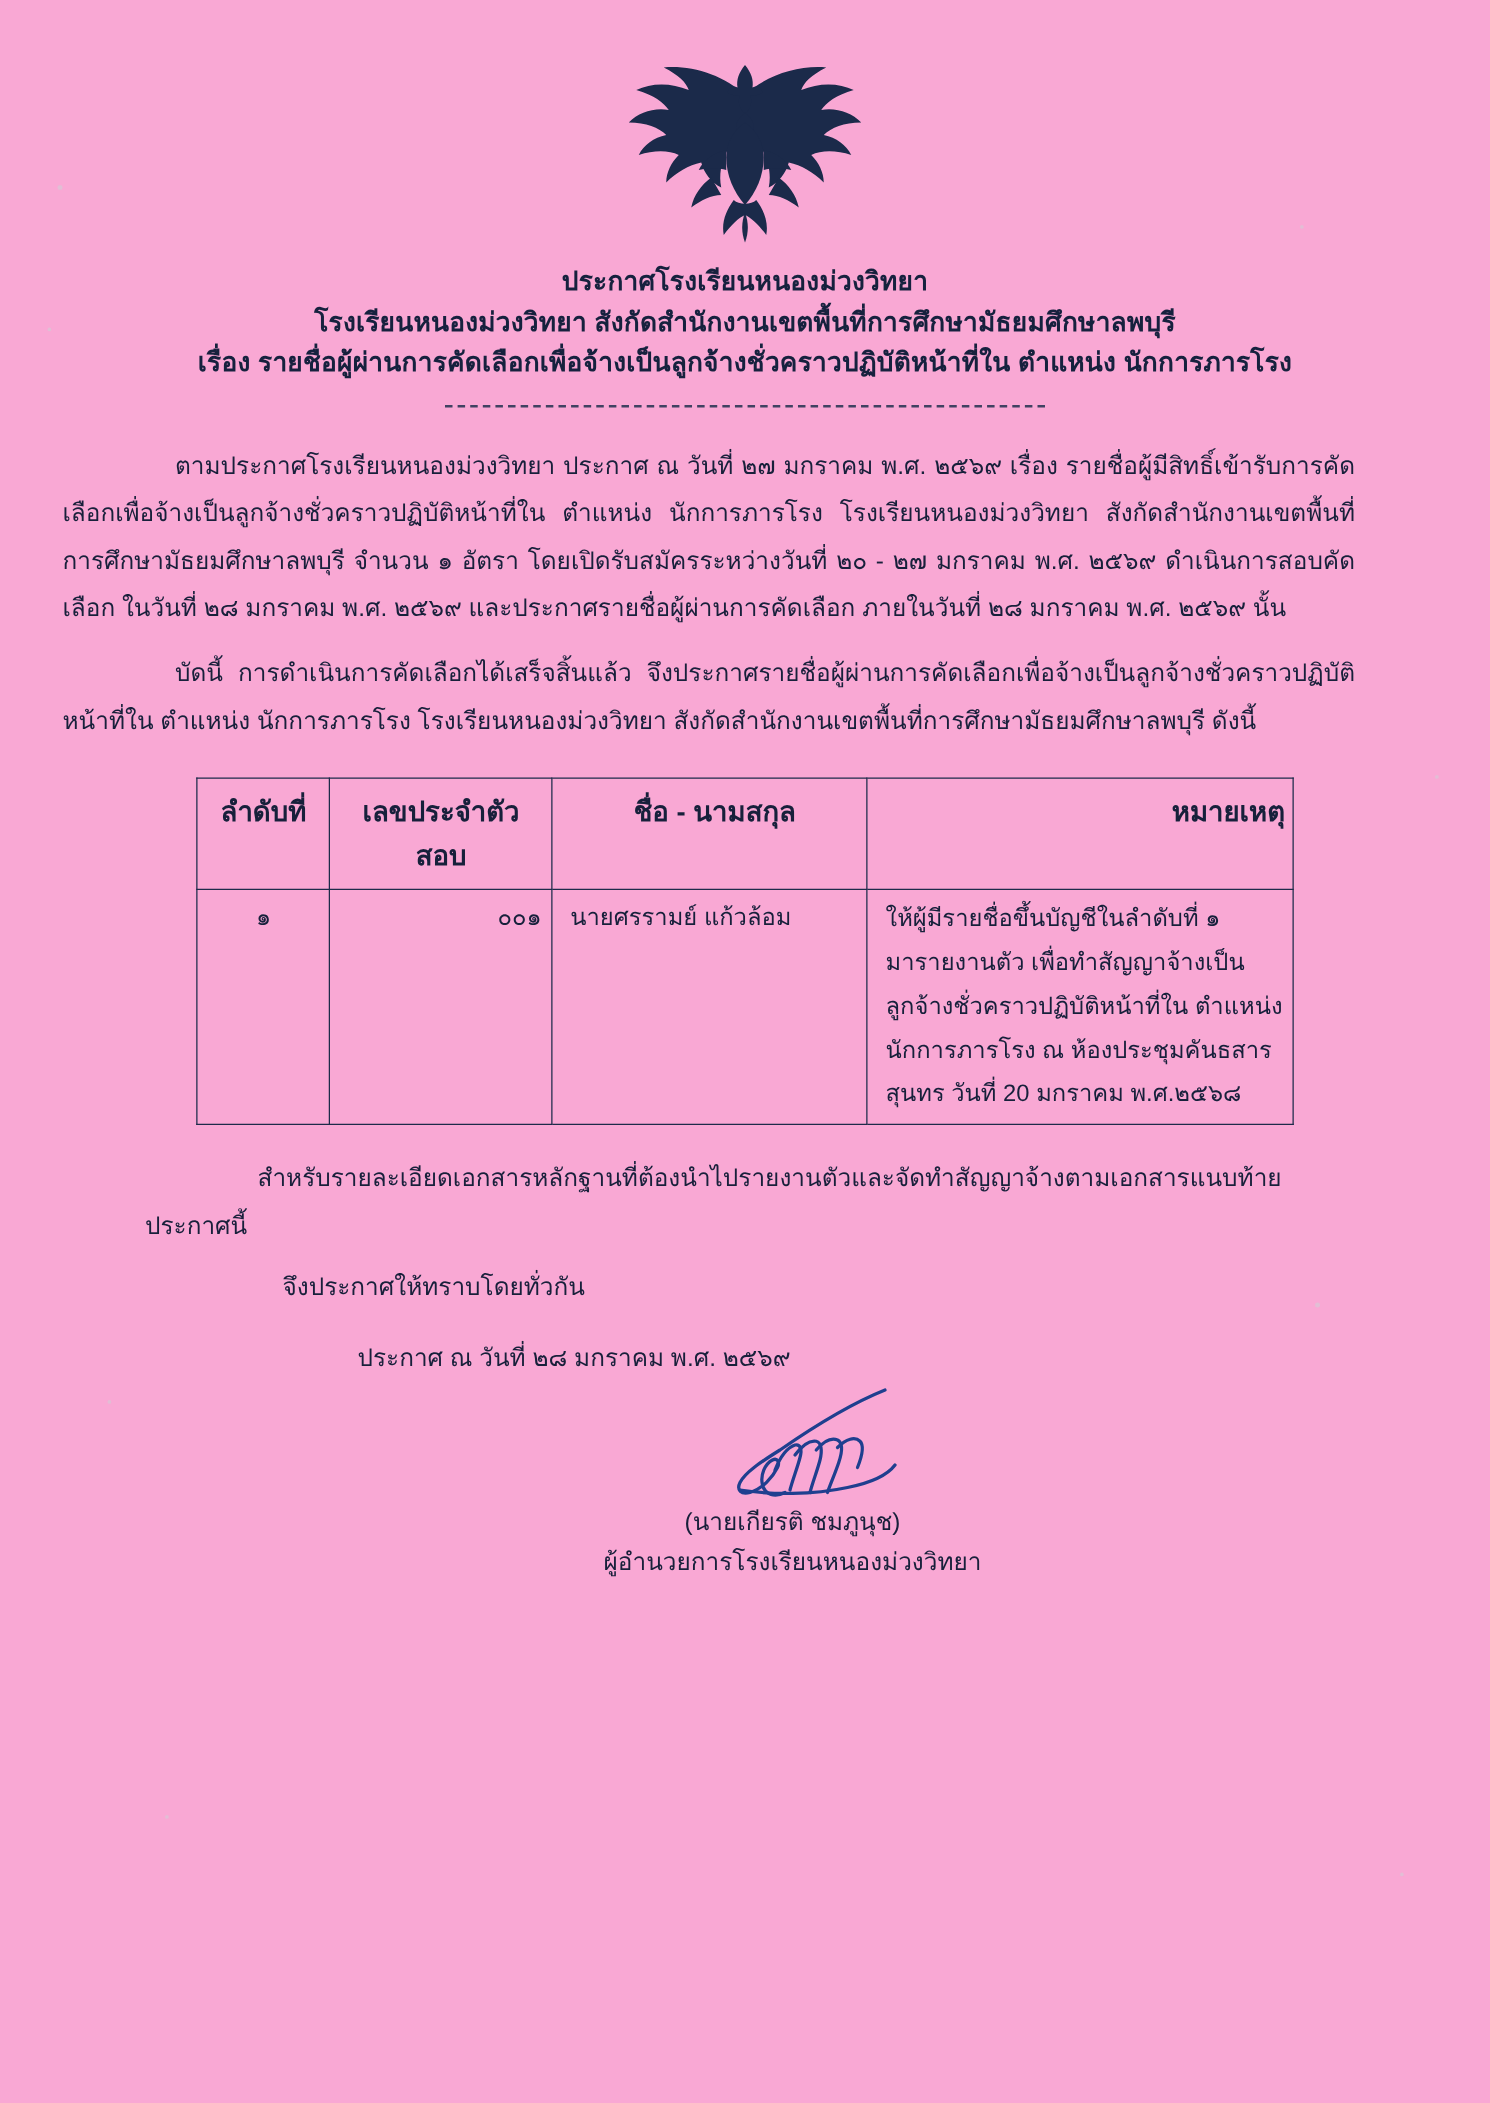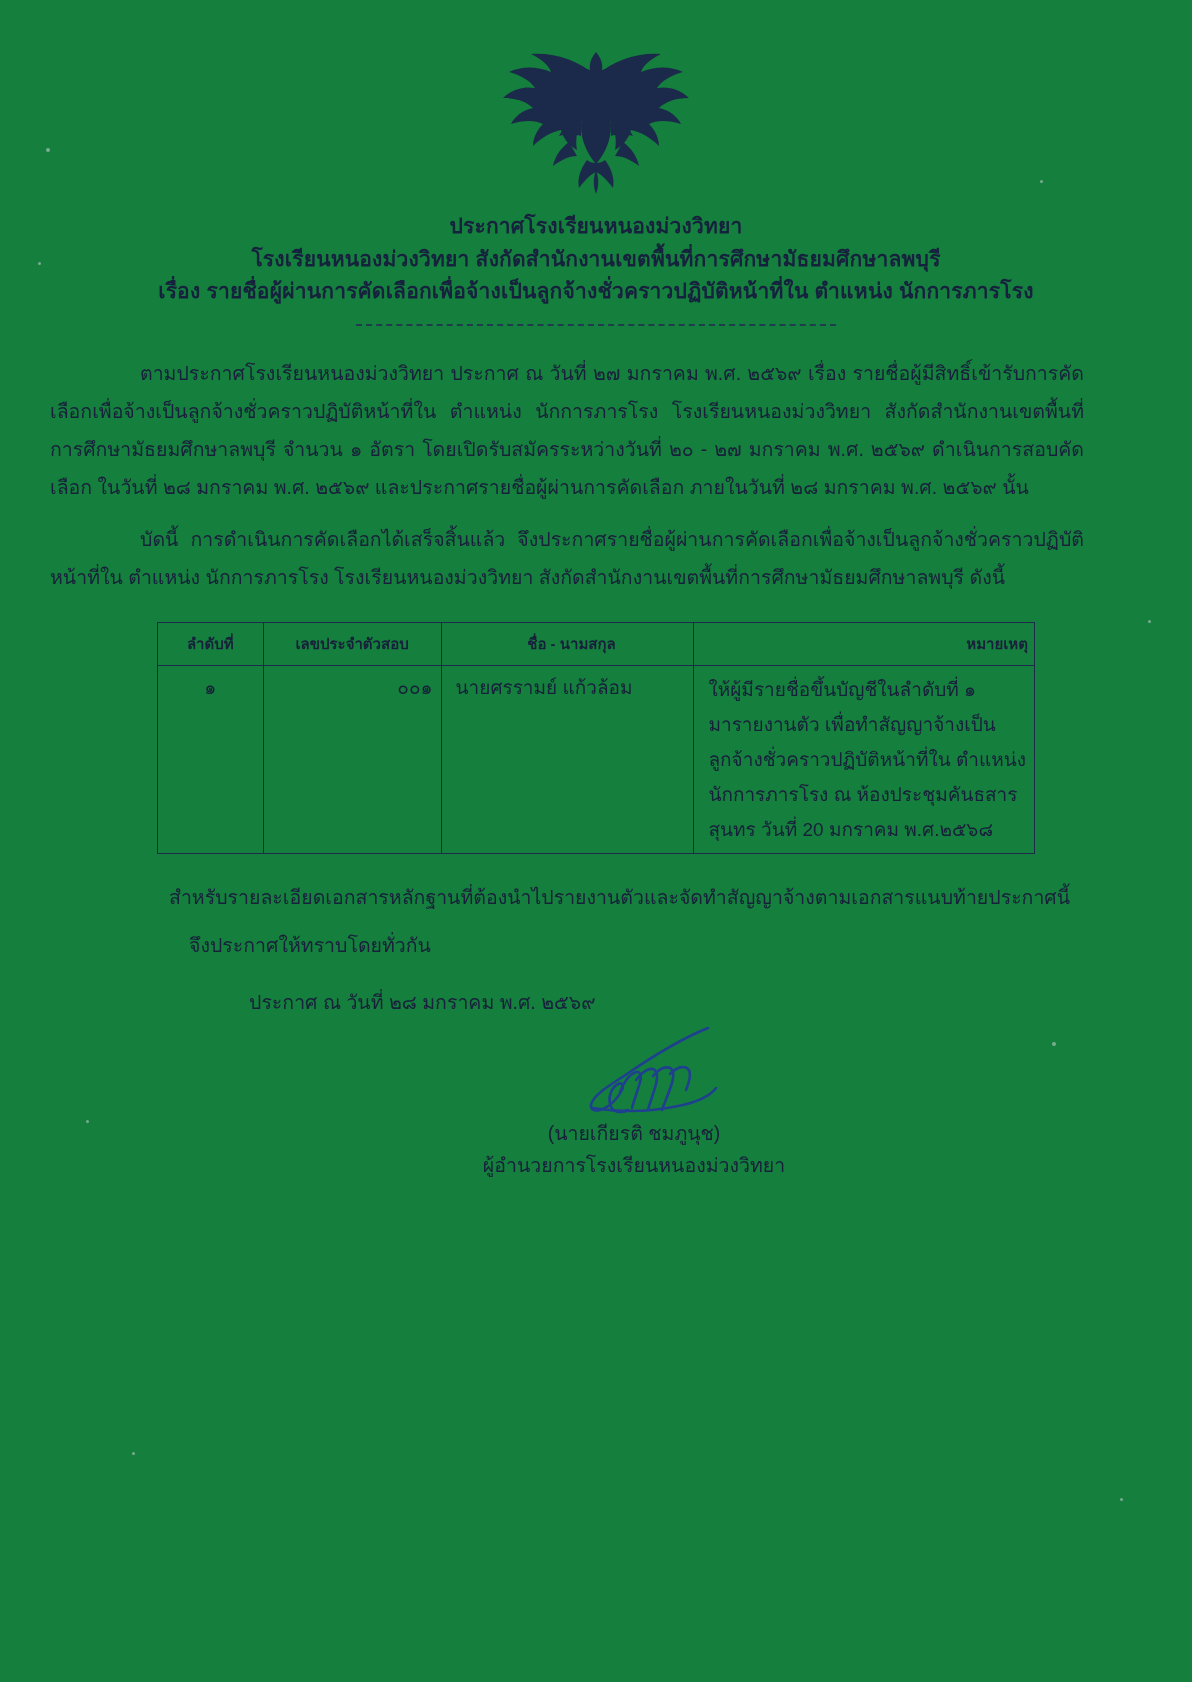--- a/index.html
+++ b/index.html
@@ -14,21 +14,21 @@
     color: #1a1a2e;
     position: relative;
     overflow: hidden;
   }
   .page {
     width: 1192px;
     height: 1682px;
     position: relative;
     box-sizing: border-box;
     padding: 0;
-    background: #15803d;
+    background: #f9a8d4;
   }
 
   
   .emblem-wrap {
     width: 100%;
     display: flex;
     justify-content: center;
     padding-top: 46px;
   }
   .emblem {
@@ -96,37 +96,37 @@
   table.result td {
     border: 1.6px solid #1d2b4a;
     padding: 6px 8px;
     font-size: 19px;
     vertical-align: top;
   }
   table.result th {
     text-align: center;
     font-weight: bold;
     padding: 9px 6px;
-    font-size: 15px;
+    font-size: 22px;
   }
   .col-no    { width: 95px;  text-align: center; }
   .col-code  { width: 175px; text-align: right; }
   .col-name  { width: 250px; text-align: left; padding-left: 14px !important; }
   .col-note  { text-align: left; padding-left: 14px !important; }
   td.col-no, td.col-code { padding-top: 9px; }
   td.col-name { padding-top: 9px; }
   .note-lines {
     line-height: 1.85;
   }
   .note-lines div { white-space: nowrap; }
 
   
   .after-block {
     margin-top: 24px;
-    padding: 0 108px 0 79px;
+    padding: 0 108px 0 116px;
   }
   .after-para {
     font-family: "Liberation Sans", sans-serif;
     font-size: 19.5px;
     line-height: 1.95;
     color: #18203b;
     text-align: justify;
     text-indent: 90px;
     margin: 0;
   }

